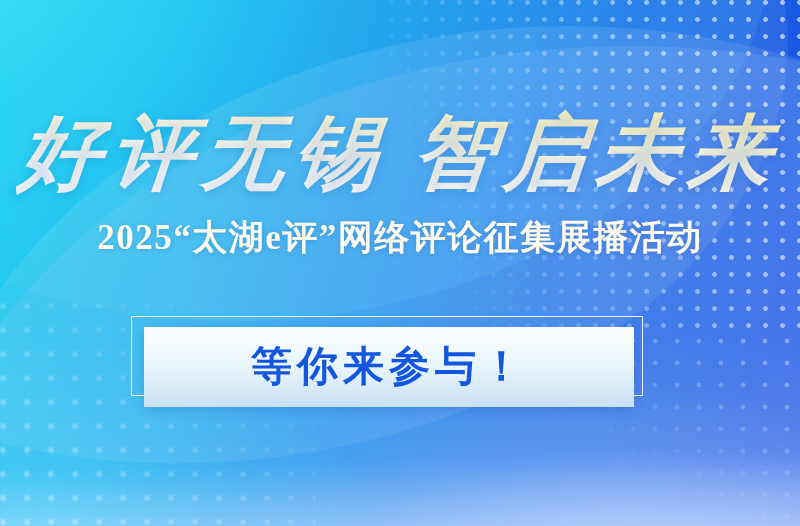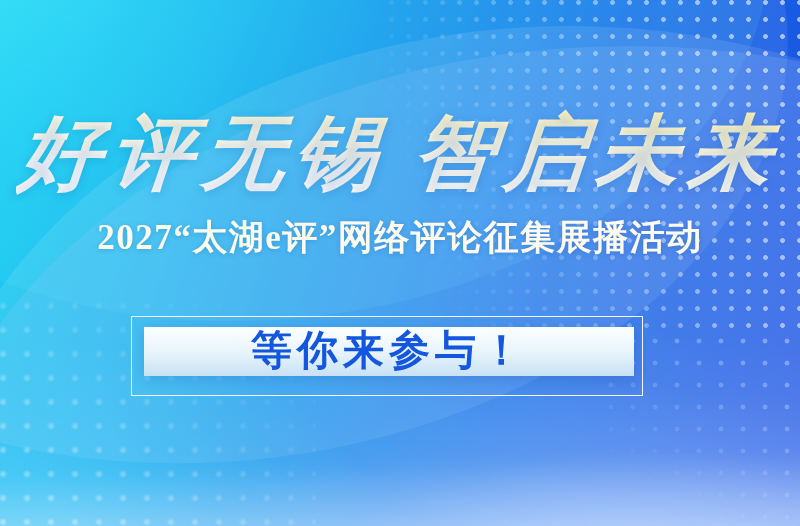--- a/index.html
+++ b/index.html
@@ -231,21 +231,21 @@
     width: 100%;
     height: 100%;
     border: 1.6px solid rgba(255,255,255,0.95);
     box-sizing: border-box;
   }
   #cta-plate {
     position: absolute;
     left: 13px;
     top: 11px;
     width: 490px;
-    height: 49px;
+    height: 80px;
     box-sizing: border-box;
     background: linear-gradient(180deg,
       #fbfeff 0%,
       #f4fbfe 22%,
       #e6f3fb 55%,
       #d4e8f7 82%,
       #c8e1f4 100%);
     display: flex;
     align-items: center;
     justify-content: center;
@@ -282,21 +282,21 @@
   <div id="dots-bottom-left"></div>
 
   <div id="content">
 
     <div id="headline">
       <span>好评无锡</span>
       <span class="gap"></span>
       <span>智启未来</span>
     </div>
 
-    <div id="subtitle">2027“太湖e评”网络评论征集展播活动</div>
+    <div id="subtitle">2025“太湖e评”网络评论征集展播活动</div>
 
     <div id="cta-wrap">
       <div id="cta-frame"></div>
       <div id="cta-plate">
         <span id="cta-text">等你来参与！</span>
       </div>
     </div>
 
   </div>
 </div>

